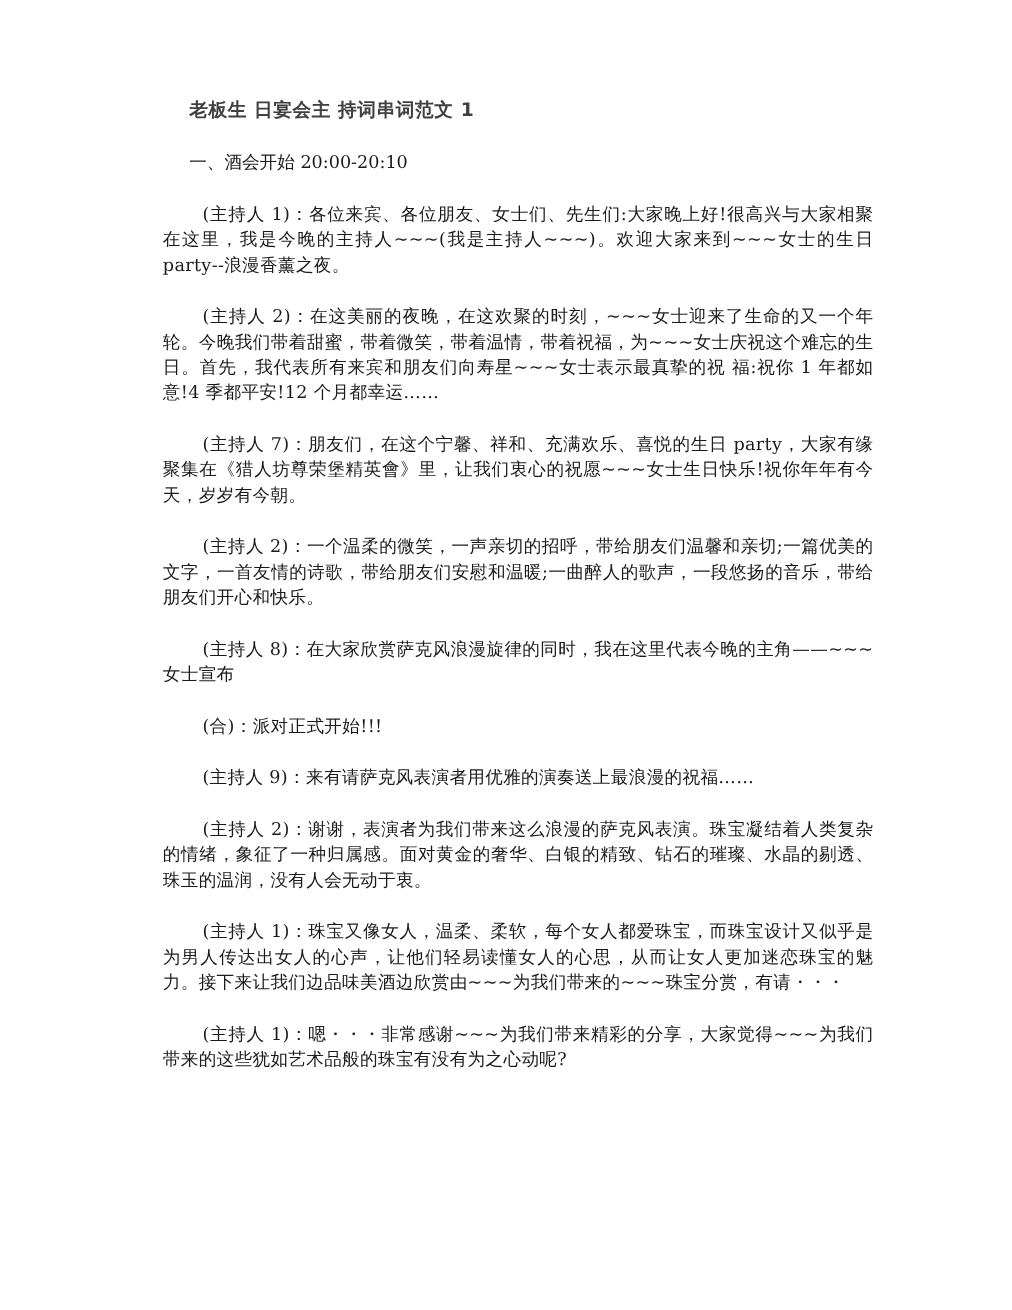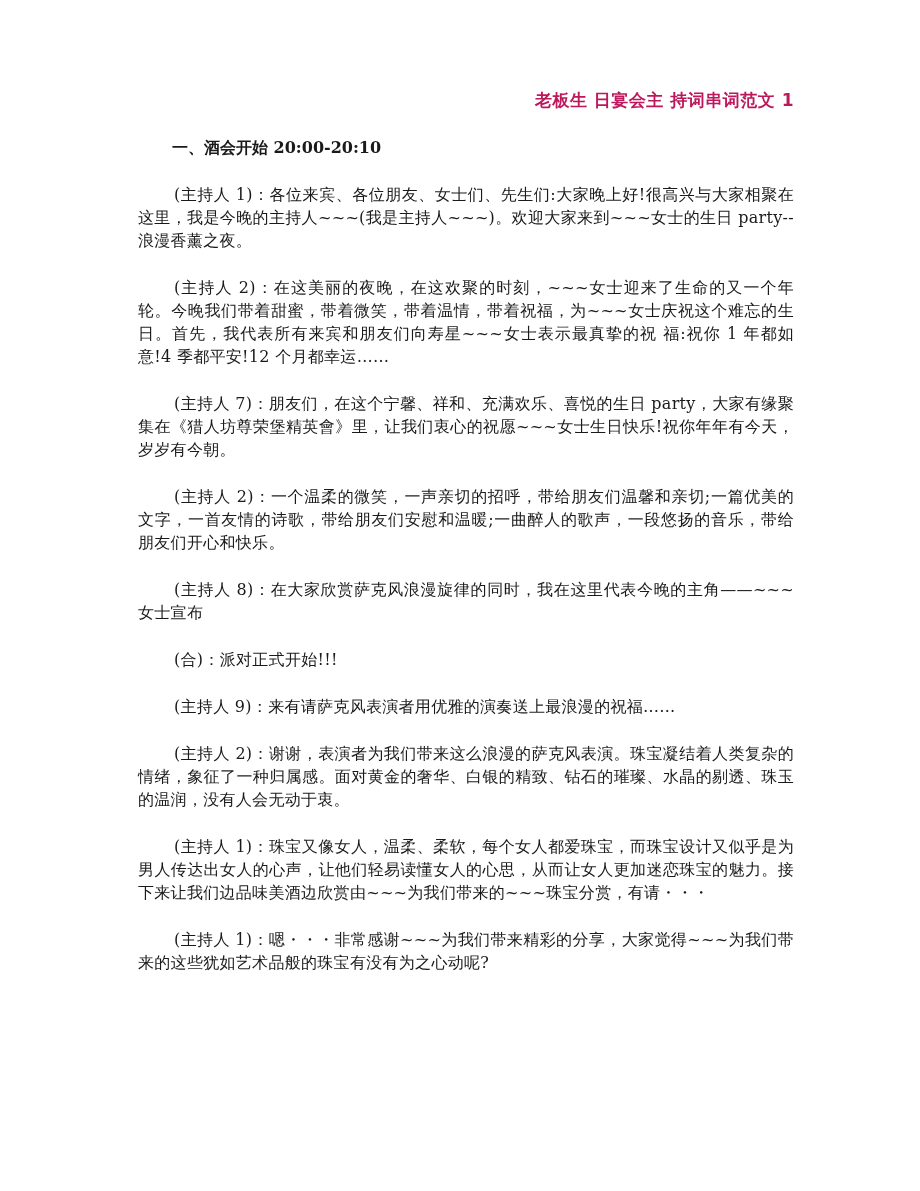--- a/index.html
+++ b/index.html
@@ -1,22 +1,22 @@
 <!DOCTYPE html>
 <html><head>
 <meta charset="utf-8">
 <style>
   html, body { margin: 0; padding: 0; background: #ffffff; }
   body { width: 920px; height: 1191px; position: relative; overflow: hidden;
          font-family: "DejaVu Serif", "Liberation Serif", serif; color: #1a1a1a; }
   .page { position: absolute; left: 136px; top: 88px; width: 658px; }
-  .title { font-family: "DejaVu Sans", "Liberation Sans", sans-serif; color: #be185d;
-           font-size: 17px; font-weight: bold; margin: 0 0 0 36px; line-height: 24px; letter-spacing: 0.5px; text-align: right; }
-  .heading { font-size: 16px; line-height: 23px; text-indent: 36px; margin: 24px 0 0 0; font-weight: bold; }
-  .para { font-size: 16px; line-height: 23px; text-indent: 36px; margin: 24px 0 0 2px;
+  .title { font-family: "DejaVu Sans", "Liberation Sans", sans-serif; color: #404040;
+           font-size: 17px; font-weight: bold; margin: 0 0 0 36px; line-height: 24px; letter-spacing: 0.5px; }
+  .heading { font-size: 16px; line-height: 23px; text-indent: 36px; margin: 24px 0 0 0; }
+  .para { font-size: 16px; line-height: 23px; text-indent: 36px; margin: 24px 0 0 12px;
           text-align: justify; letter-spacing: 0.3px; }
 </style>
 </head>
 <body>
 
 <div class="page">
   <div class="title">老板生 日宴会主 持词串词范文 1</div>
   <div class="heading">一、酒会开始 20:00-20:10</div>
   <div class="para">(主持人 1)：各位来宾、各位朋友、女士们、先生们:大家晚上好!很高兴与大家相聚在这里，我是今晚的主持人~~~(我是主持人~~~)。欢迎大家来到~~~女士的生日 party--浪漫香薰之夜。</div>
   <div class="para">(主持人 2)：在这美丽的夜晚，在这欢聚的时刻，~~~女士迎来了生命的又一个年轮。今晚我们带着甜蜜，带着微笑，带着温情，带着祝福，为~~~女士庆祝这个难忘的生日。首先，我代表所有来宾和朋友们向寿星~~~女士表示最真挚的祝 福:祝你 1 年都如意!4 季都平安!12 个月都幸运……</div>

